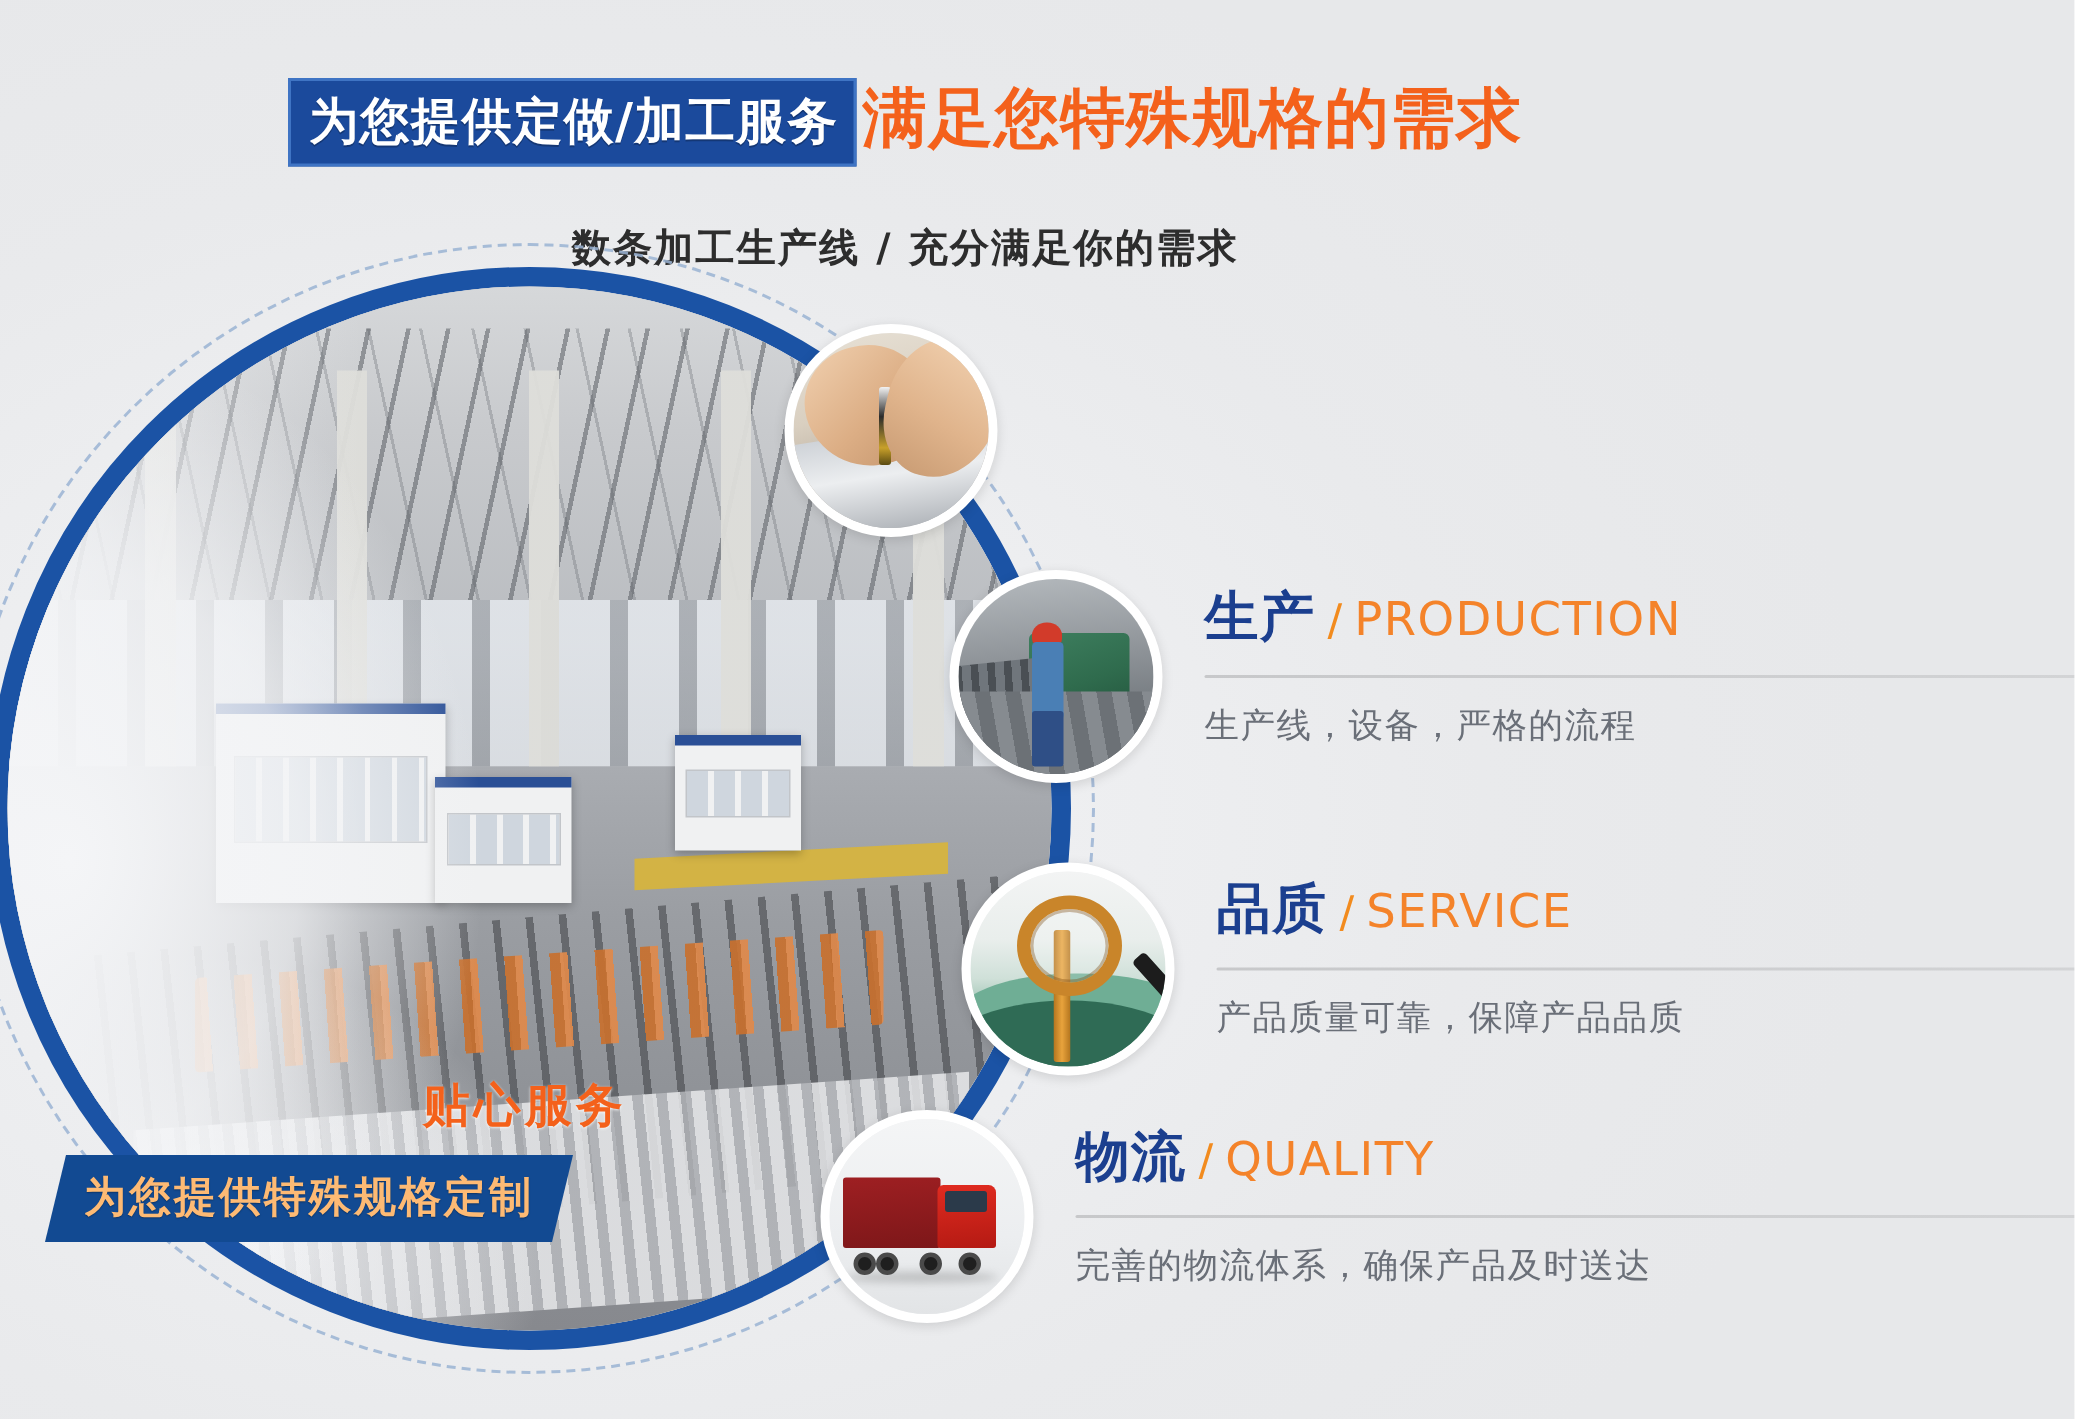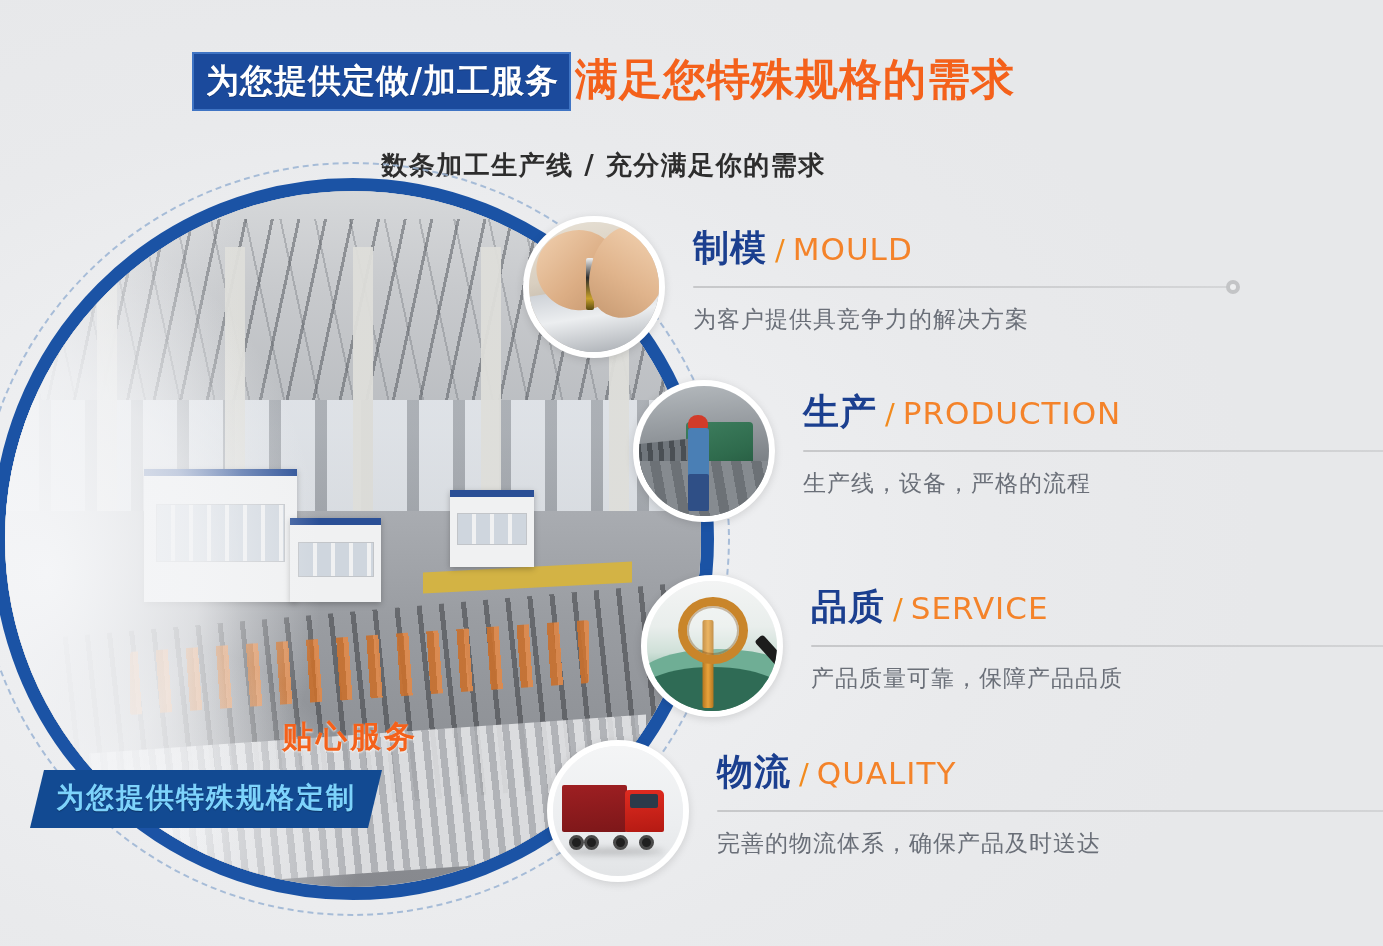--- a/index.html
+++ b/index.html
@@ -177,21 +177,21 @@
   .caption-top{
     color:#f4611b;
     font-size:31px; font-weight:bold; letter-spacing:3px;
     text-align:center;
     text-shadow:0 1px 2px rgba(255,255,255,.85);
     margin-left:128px;
   }
   .caption-bar{
     margin-top:12px;
     background:#124a92;
-    color:#7dd3fc;
+    color:#fdba74;
     font-size:28px; font-weight:bold; letter-spacing:2px;
     padding:9px 26px 11px 26px;
     display:inline-block;
     white-space:nowrap;
     clip-path:polygon(14px 0, 100% 0, calc(100% - 14px) 100%, 0 100%);
     text-shadow:0 1px 1px rgba(0,0,0,.3);
     box-shadow:0 3px 7px rgba(0,0,0,.18);
   }
 
   
@@ -432,27 +432,20 @@
 
   <div class="feature" id="feature-mould">
     <div class="f-icon">
       <div class="art art-mould">
         <div class="plate"></div>
         <div class="hand-a"></div>
         <div class="pen"></div>
         <div class="hand-b"></div>
       </div>
     </div>
-    <div class="f-text">
-      <div class="f-title">
-        <span class="cn">制模</span><span class="slash">/</span><span class="en">MOULD</span>
-      </div>
-      <div class="f-rule"></div>
-      <div class="f-desc">为客户提供具竞争力的解决方案</div>
-    </div>
   </div>
 
   <div class="feature" id="feature-prod">
     <div class="f-icon">
       <div class="art art-prod">
         <div class="machine"></div>
         <div class="bars"></div>
         <div class="floorp"></div>
         <div class="helmet"></div>
         <div class="body"></div>

